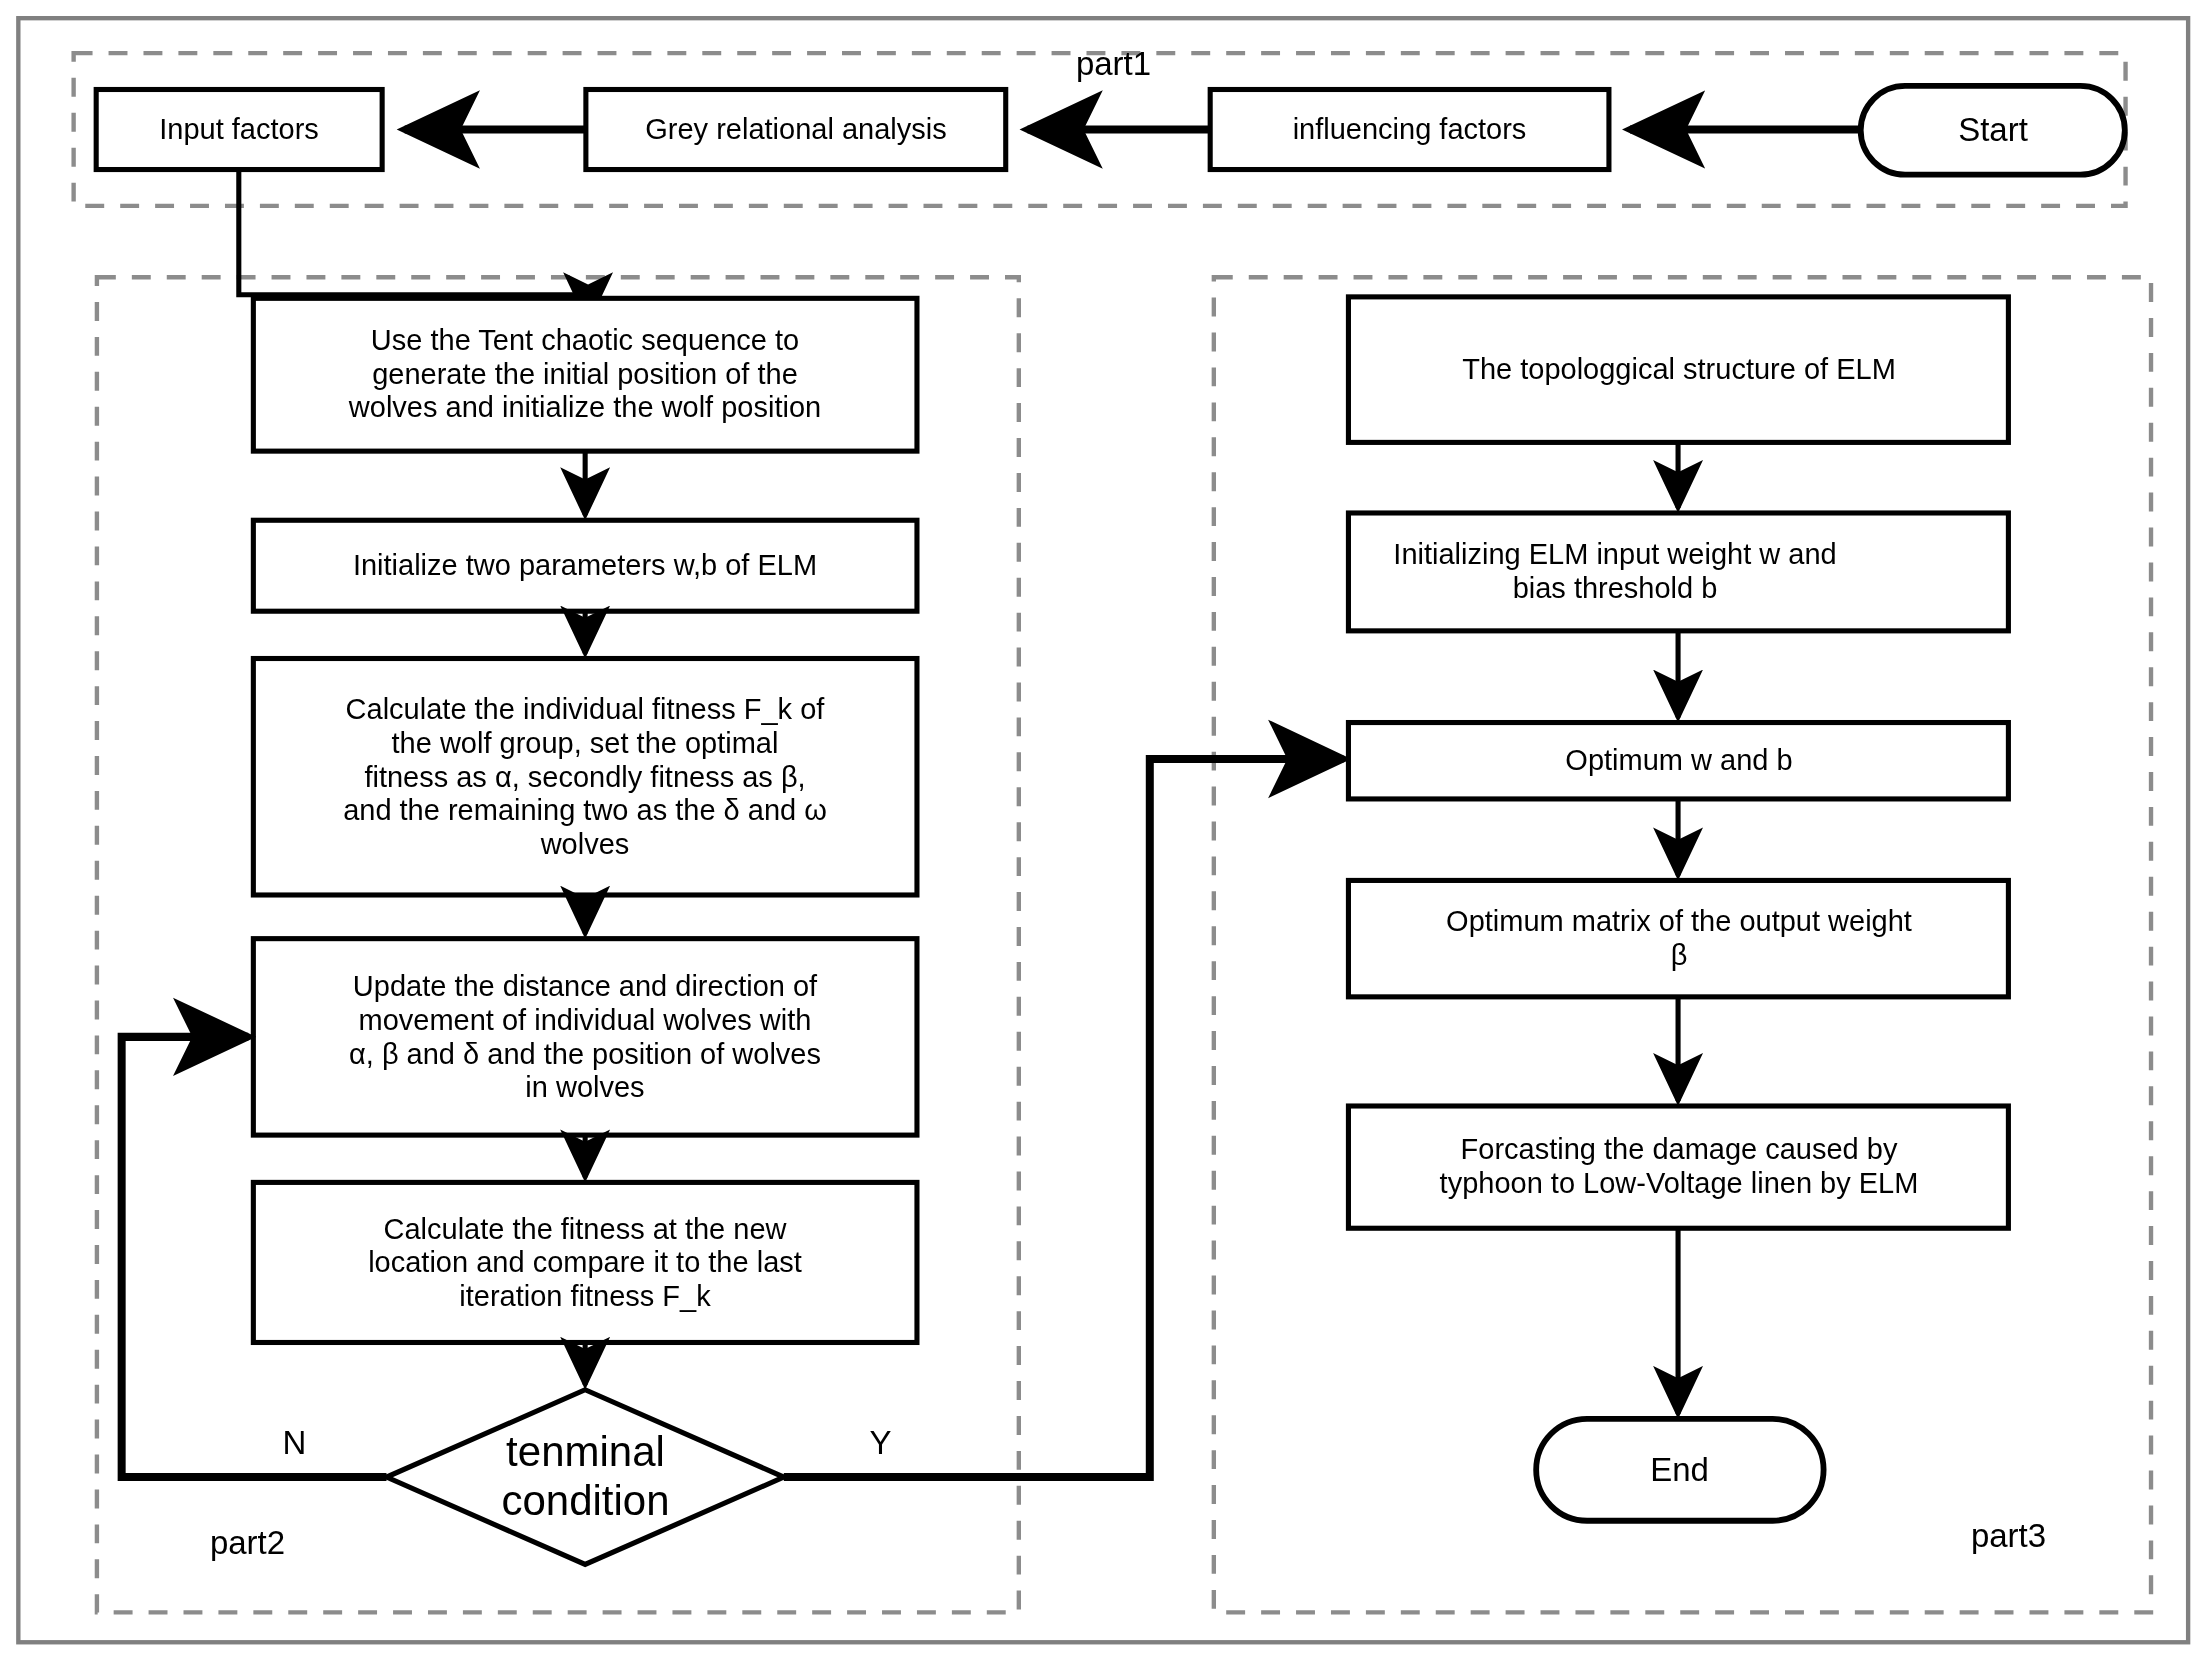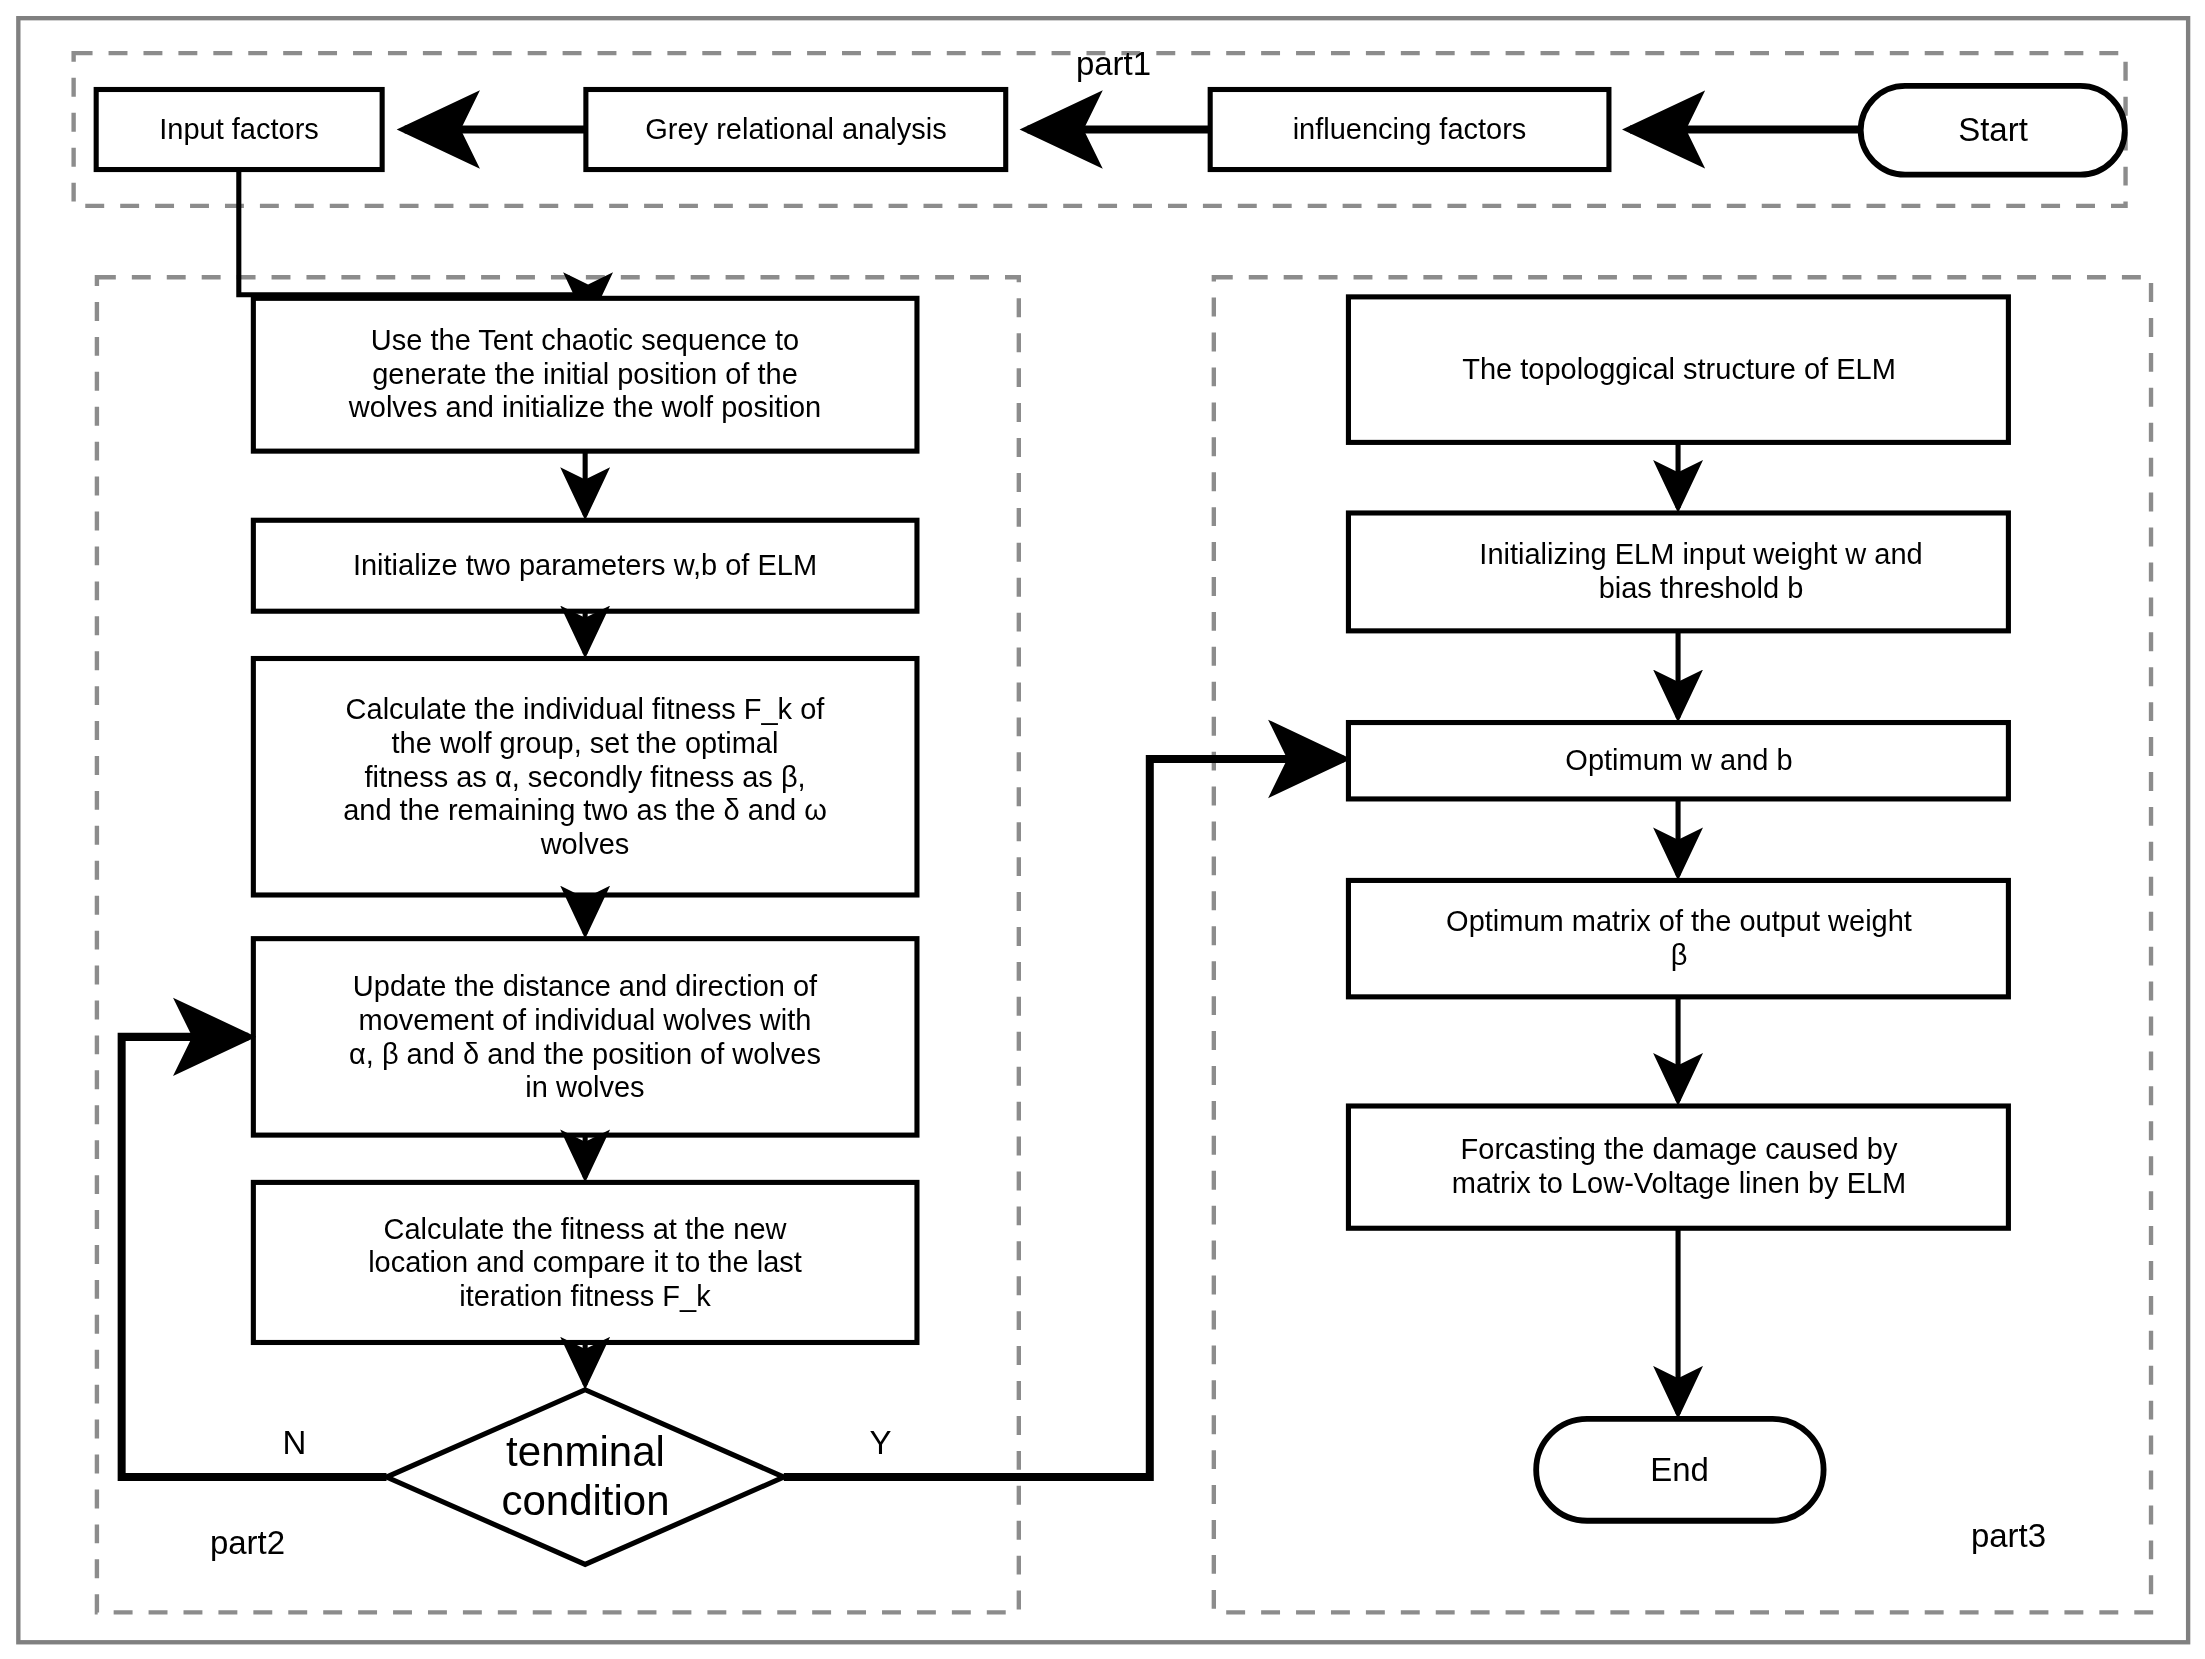--- a/index.html
+++ b/index.html
@@ -163,24 +163,24 @@
   <div class="lbl box-label" style="left:253px; top:1183px; width:664px; height:160px;">Calculate the fitness at the new
 location and compare it to the last
 iteration fitness F_k</div>
   <div class="lbl diamond-label" style="left:440px; top:1419px; width:291px; height:116px;">tenminal
 condition</div>
   <div class="lbl branch-tag" style="left:269px; top:1423px; width:51px; height:41px;">N</div>
   <div class="lbl branch-tag" style="left:855px; top:1423px; width:51px; height:41px;">Y</div>
   <div class="lbl group-tag" style="left:160px; top:1521px; width:175px; height:44px;">part2</div>
 
   <div class="lbl box-label" style="left:1349px; top:297px; width:660px; height:146px;">The topologgical structure of ELM</div>
-  <div class="lbl box-label" style="left:1371px; top:513px; width:660px; height:118px;">Initializing ELM input weight w and
+  <div class="lbl box-label" style="left:1285px; top:513px; width:660px; height:118px;">Initializing ELM input weight w and
 bias threshold b</div>
   <div class="lbl box-label" style="left:1349px; top:723px; width:660px; height:76px;">Optimum w and b</div>
   <div class="lbl box-label" style="left:1349px; top:881px; width:660px; height:116px;">Optimum matrix of the output weight
 β</div>
   <div class="lbl box-label" style="left:1349px; top:1106px; width:660px; height:122px;">Forcasting the damage caused by
-matrix to Low-Voltage linen by ELM</div>
+typhoon to Low-Voltage linen by ELM</div>
   <div class="lbl term-label" style="left:1536px; top:1419px; width:287px; height:102px;">End</div>
   <div class="lbl group-tag" style="left:1921px; top:1514px; width:175px; height:44px;">part3</div>
 
 </div>
 
 
 </body></html>

